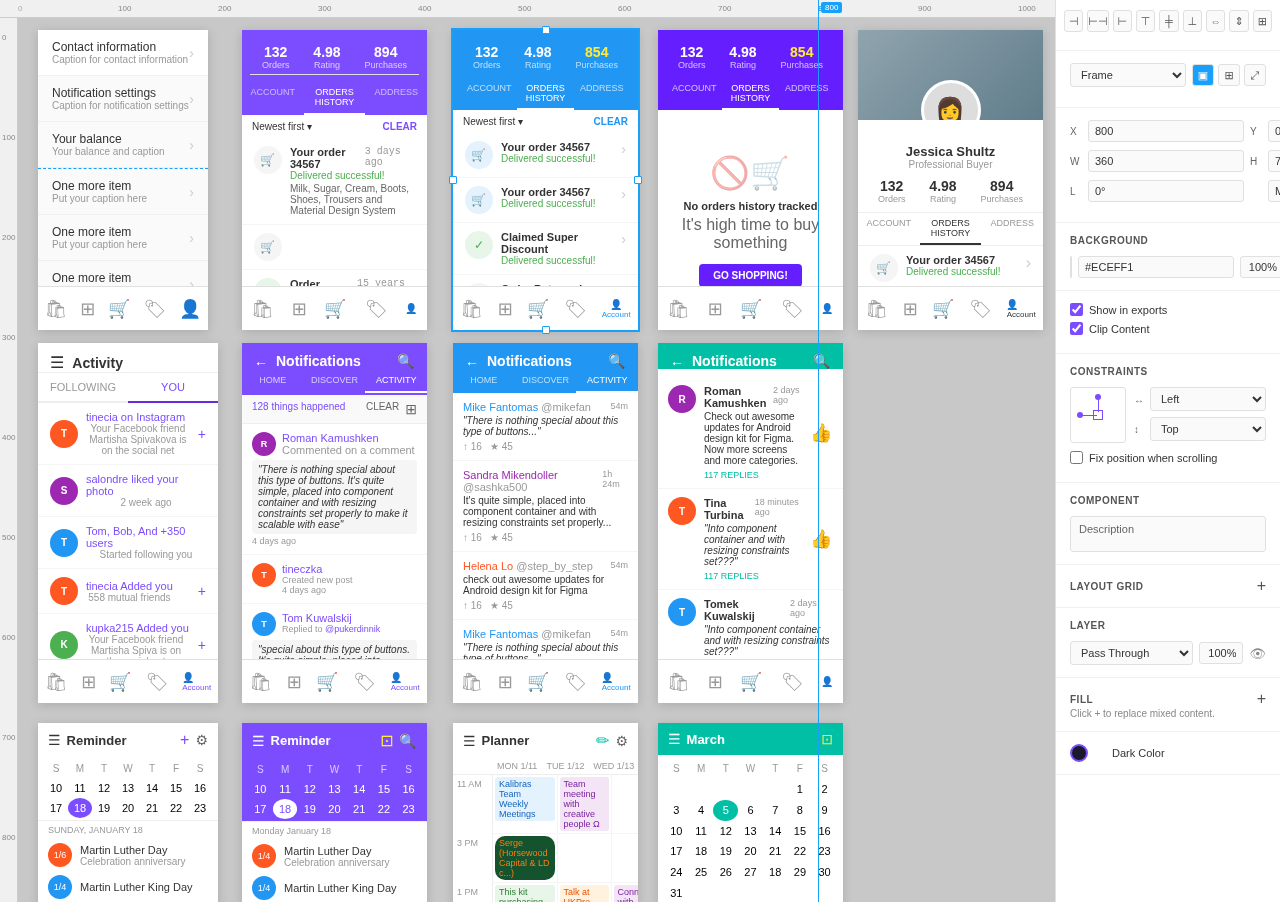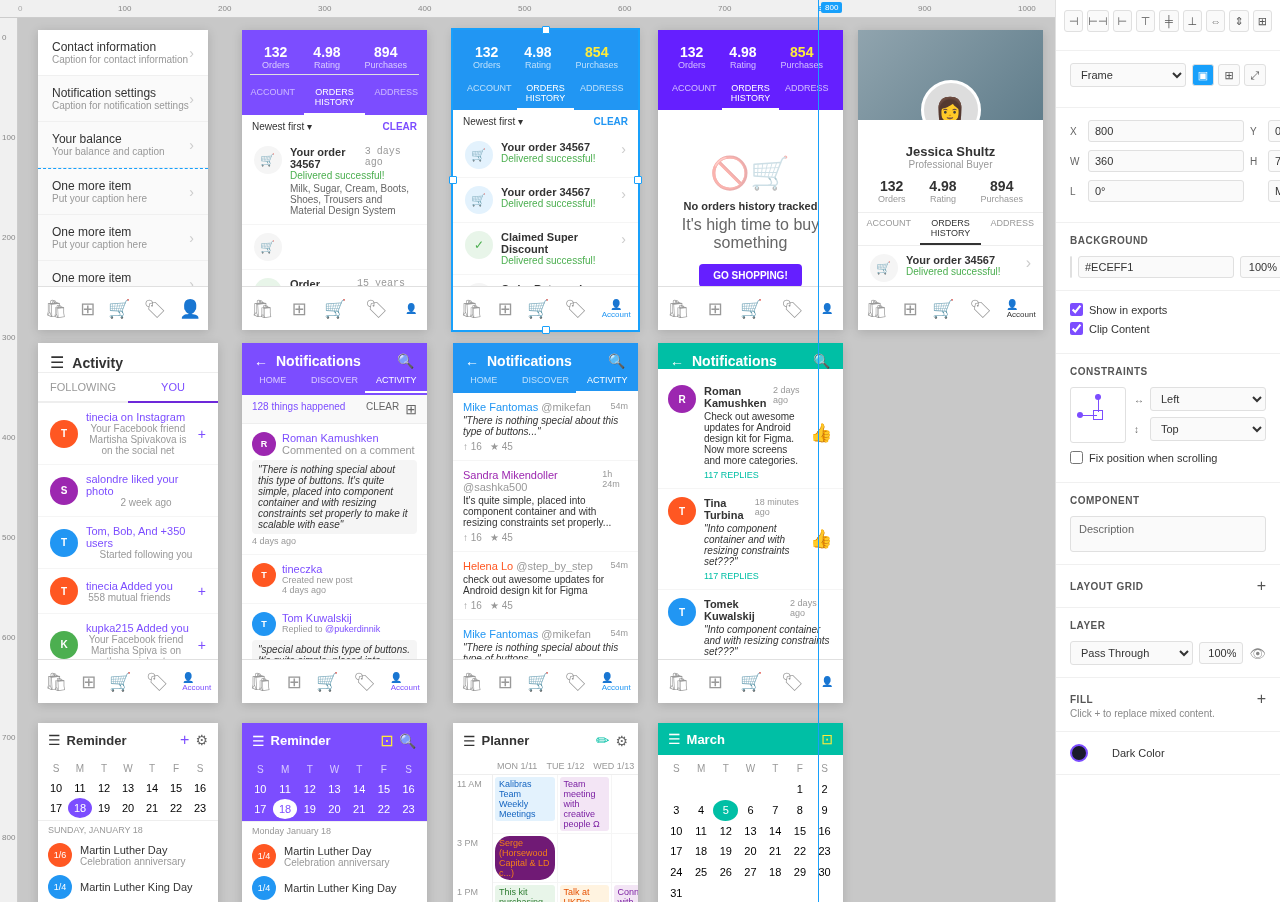--- a/index.html
+++ b/index.html
@@ -957,21 +957,21 @@
             <div style="font-size:9px;color:#999;padding:4px;border-right:1px solid #eee">11 AM</div>
             <div style="padding:2px;border-right:1px solid #f5f5f5;border-bottom:1px solid #f5f5f5;">
               <div style="background:#E3F2FD;border-radius:3px;padding:2px 4px;font-size:9px;color:#1565C0">Kalibras Team Weekly Meetings</div>
             </div>
             <div style="padding:2px;border-right:1px solid #f5f5f5;border-bottom:1px solid #f5f5f5;">
               <div style="background:#F3E5F5;border-radius:3px;padding:2px 4px;font-size:9px;color:#7B1FA2">Team meeting with creative people Ω</div>
             </div>
             <div style="border-bottom:1px solid #f5f5f5;"></div>
             <div style="font-size:9px;color:#999;padding:4px;border-right:1px solid #eee">3 PM</div>
             <div style="padding:2px;border-right:1px solid #f5f5f5;border-bottom:1px solid #f5f5f5;">
-              <div style="background:#701a75;border-radius:15px;padding:2px 4px;font-size:9px;color:#F57F17">Serge (Horsewood Capital &amp; LD c...)</div>
+              <div style="background:#14532d;border-radius:10px;padding:2px 4px;font-size:9px;color:#F57F17">Serge (Horsewood Capital &amp; LD c...)</div>
             </div>
             <div style="border-right:1px solid #f5f5f5;border-bottom:1px solid #f5f5f5;"></div>
             <div style="border-bottom:1px solid #f5f5f5;"></div>
             <div style="font-size:9px;color:#999;padding:4px;border-right:1px solid #eee">1 PM</div>
             <div style="padding:2px;border-right:1px solid #f5f5f5;border-bottom:1px solid #f5f5f5;">
               <div style="background:#E8F5E9;border-radius:3px;padding:2px 4px;font-size:9px;color:#2E7D32">This kit purchasing...</div>
             </div>
             <div style="padding:2px;border-right:1px solid #f5f5f5;border-bottom:1px solid #f5f5f5;">
               <div style="background:#FFF3E0;border-radius:3px;padding:2px 4px;font-size:9px;color:#E65100">Talk at UKPro workshop. Get coffee Α</div>
             </div>

